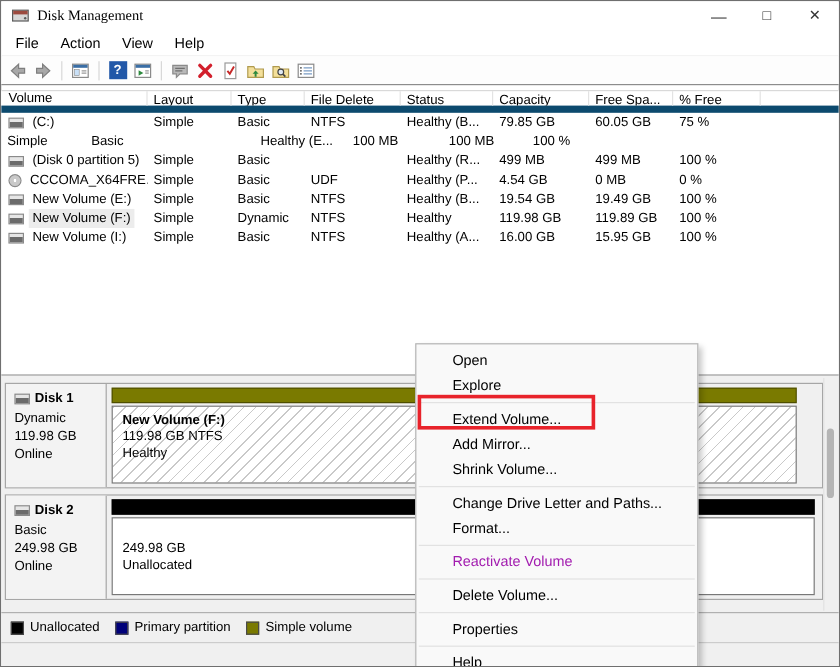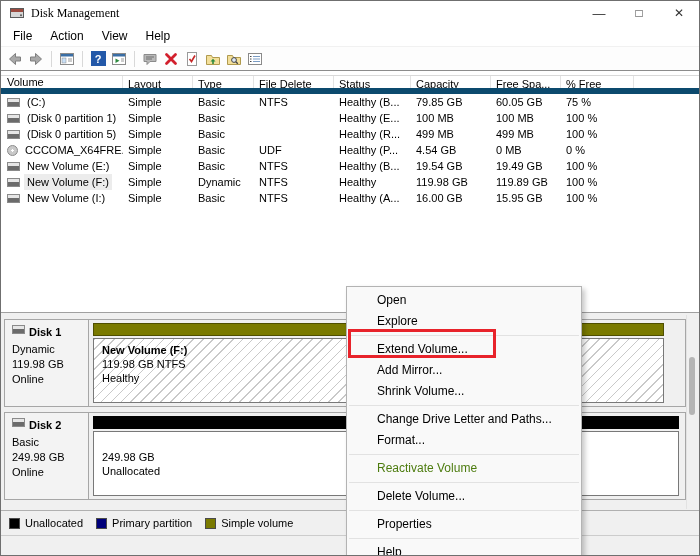--- a/index.html
+++ b/index.html
@@ -37,39 +37,39 @@
   .vol-icon{width:13px;height:9px;flex:0 0 auto;background:linear-gradient(#e6e6e6 0 40%,#6b6b6b 40% 100%);border:1px solid #8a8a8a;box-sizing:border-box;}
   .vol-icon.cd{width:11px;height:11px;border-radius:50%;background:radial-gradient(circle,#ffffff 0 18%,#c9c9c9 20% 75%,#9a9a9a 78% 100%);}
   .vname{padding:0 3px;}
   .vname.sel{background:#ececec;}
   
   .bottom-pane{height:247px;background:#f0f0f0;border-top:1px solid #a0a0a0;box-sizing:border-box;position:relative;}
   .disk-row{position:absolute;left:3px;width:682px;height:88px;border:1px solid #a6a6a6;background:#f0f0f0;box-sizing:border-box;}
   .disk-row.d0{top:6px;}
   .disk-row.d1{top:99px;}
   .disk-label{position:absolute;left:0;top:0;bottom:0;width:84px;border-right:1px solid #a6a6a6;padding:5px 0 0 7px;box-sizing:border-box;font-size:11px;line-height:15px;background:#f3f3f3;}
-  .disk-label .dl-head{display:flex;align-items:flex-start;gap:4px;font-weight:bold;margin-bottom:2px;}
+  .disk-label .dl-head{display:flex;align-items:center;gap:4px;font-weight:bold;margin-bottom:2px;}
   .disk-bar{position:absolute;left:88px;top:3px;bottom:3px;}
   .strip{height:13px;border:1px solid rgba(0,0,0,.35);box-sizing:border-box;}
   .vol-box{margin-top:2px;border:1px solid #787878;background:#fff;position:absolute;top:13px;bottom:0;left:0;right:0;box-sizing:border-box;}
   .vol-box.hatched{background-image:repeating-linear-gradient(135deg,#c9c9c9 0 1px,transparent 1px 7px);}
   .bar-text{padding:4px 0 0 8px;font-size:11px;line-height:14px;}
   .bar-text.pad-top{padding-top:18px;}
   .bar-title{font-weight:bold;}
   
   .vscroll{position:absolute;right:2px;top:2px;width:10px;height:194px;background:#f0f0f0;border-left:1px solid #e2e2e2;}
   .vthumb{position:absolute;top:42px;left:2px;width:6px;height:58px;background:#b5b5b5;border-radius:3px;}
   
   .legend{position:absolute;left:0;right:0;top:197px;height:26px;border-top:1px solid #b0b0b0;border-bottom:1px solid #cccccc;box-sizing:border-box;display:flex;align-items:center;gap:13px;padding-left:8px;background:#f0f0f0;font-size:11px;}
   .leg-item{display:flex;align-items:center;gap:5px;}
   .leg-swatch{width:11px;height:11px;border:1px solid #4a4a4a;box-sizing:border-box;}
   
   .ctx-menu{position:absolute;left:345px;top:285px;width:236px;height:275px;background:#f9f9f9;border:1px solid #b3b3b3;box-shadow:3px 3px 5px rgba(0,0,0,.22);box-sizing:border-box;z-index:30;padding-top:3px;}
   .menu-item{height:21px;line-height:21px;font-size:12px;padding-left:30px;white-space:nowrap;overflow:hidden;}
-  .menu-item.is-disabled{color:#4d7c0f;}
+  .menu-item.is-disabled{color:#a21caf;}
   .menu-item.is-sep{height:7px;padding:0;position:relative;}
   .menu-item.is-sep::after{content:"";position:absolute;left:2px;right:2px;top:3px;height:1px;background:#e2e2e2;}
   .red-box{position:absolute;left:347px;top:328px;width:148px;height:29px;border:3px solid #e8232b;box-sizing:border-box;z-index:40;pointer-events:none;}
 </style>
 </head>
 <body>
 
 <div class="window">
 
   <div class="titlebar">
@@ -199,24 +199,20 @@
       <div class="c c2">Basic</div>
       <div class="c c3">NTFS</div>
       <div class="c c4">Healthy (B...</div>
       <div class="c c5">79.85 GB</div>
       <div class="c c6">60.05 GB</div>
       <div class="c c7">75 %</div>
       <div class="c c8"></div>
     </div>
 
     <div class="t-row">
-      <div class="c c0">
-        <span class="vol-icon"></span>
-        <span class="vname">(Disk 0 partition 1)</span>
-      </div>
       <div class="c c1">Simple</div>
       <div class="c c2">Basic</div>
       <div class="c c3"></div>
       <div class="c c4">Healthy (E...</div>
       <div class="c c5">100 MB</div>
       <div class="c c6">100 MB</div>
       <div class="c c7">100 %</div>
       <div class="c c8"></div>
     </div>
 

